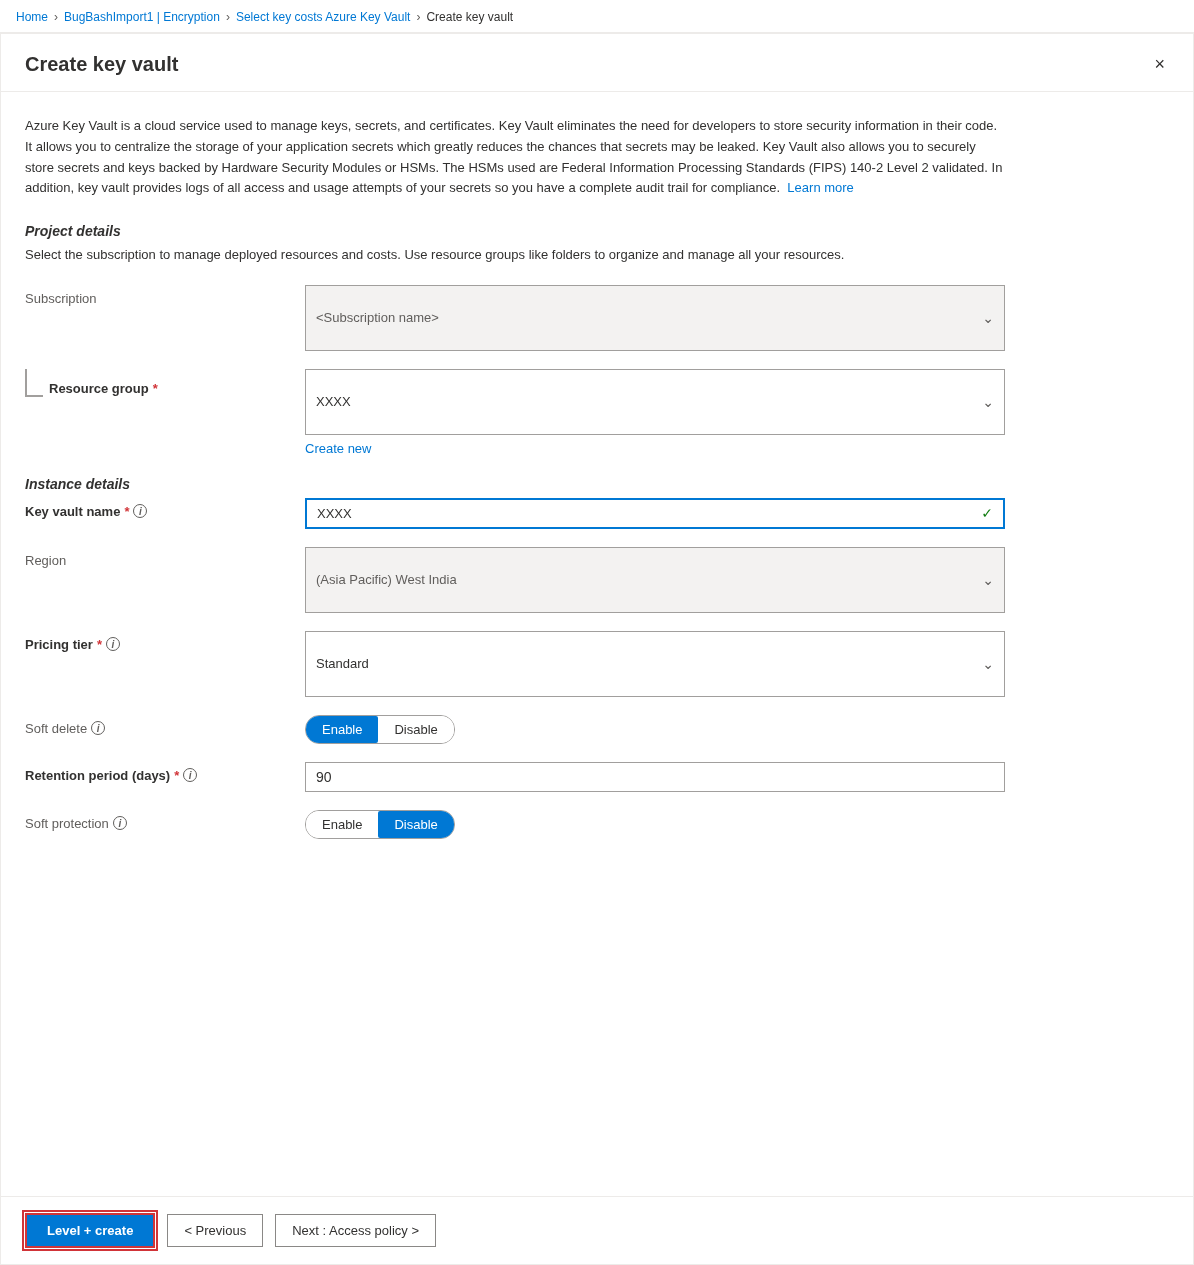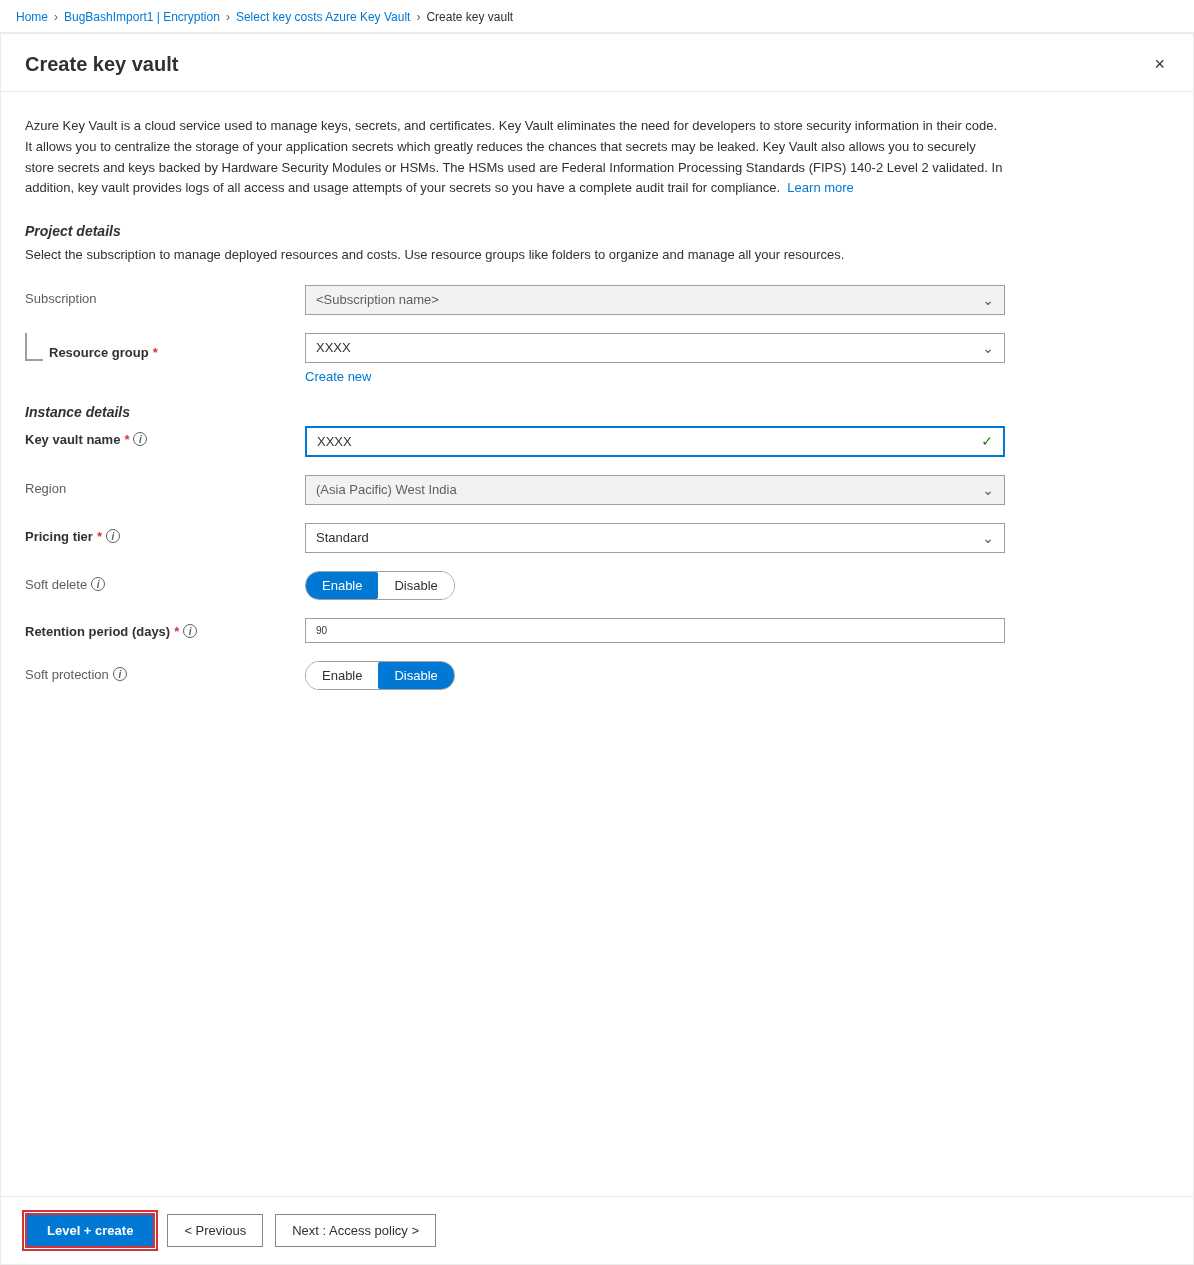--- a/index.html
+++ b/index.html
@@ -145,21 +145,21 @@
       font-style: italic;
       font-weight: bold;
     }
     
     .dropdown {
       display: flex;
       align-items: center;
       justify-content: space-between;
       border: 1px solid #a19f9d;
       background: #f3f2f1;
-      padding: 6px 10px;
+      padding: 24px 10px;
       cursor: pointer;
       font-size: 13px;
       color: #605e5c;
       width: 100%;
     }
     .dropdown .chevron {
       font-size: 14px;
       color: #605e5c;
     }
     .dropdown-white {
@@ -212,21 +212,21 @@
     .toggle-btn.active {
       background: #0078d4;
       color: #fff;
       border-radius: 2px;
     }
     
     .number-input {
       width: 100%;
       border: 1px solid #a19f9d;
       padding: 6px 10px;
-      font-size: 10px;
+      font-size: 14px;
       color: #323130;
       background: #fff;
       outline: none;
     }
     
     .instance-section {
       margin-top: 20px;
       margin-bottom: 4px;
     }
     

